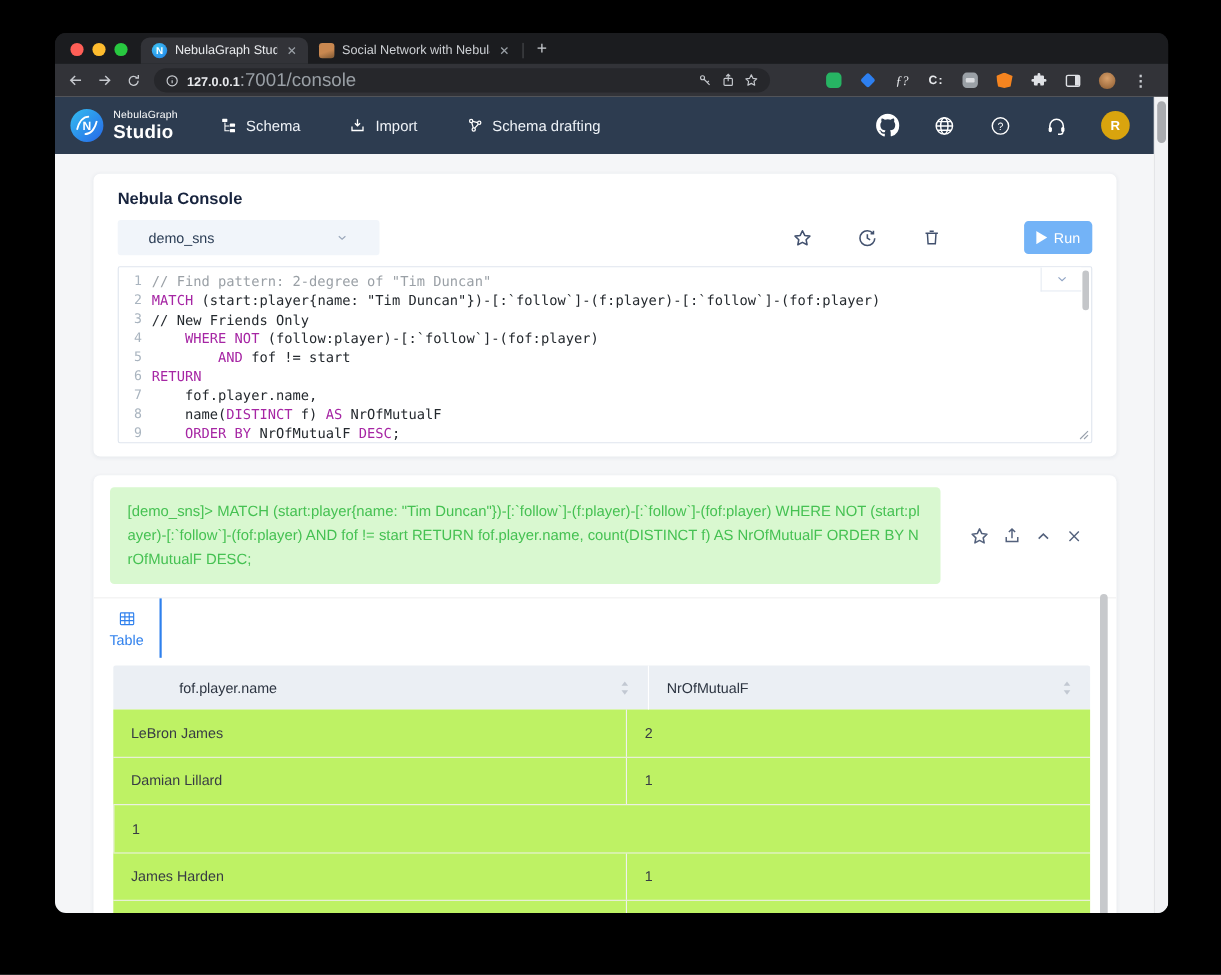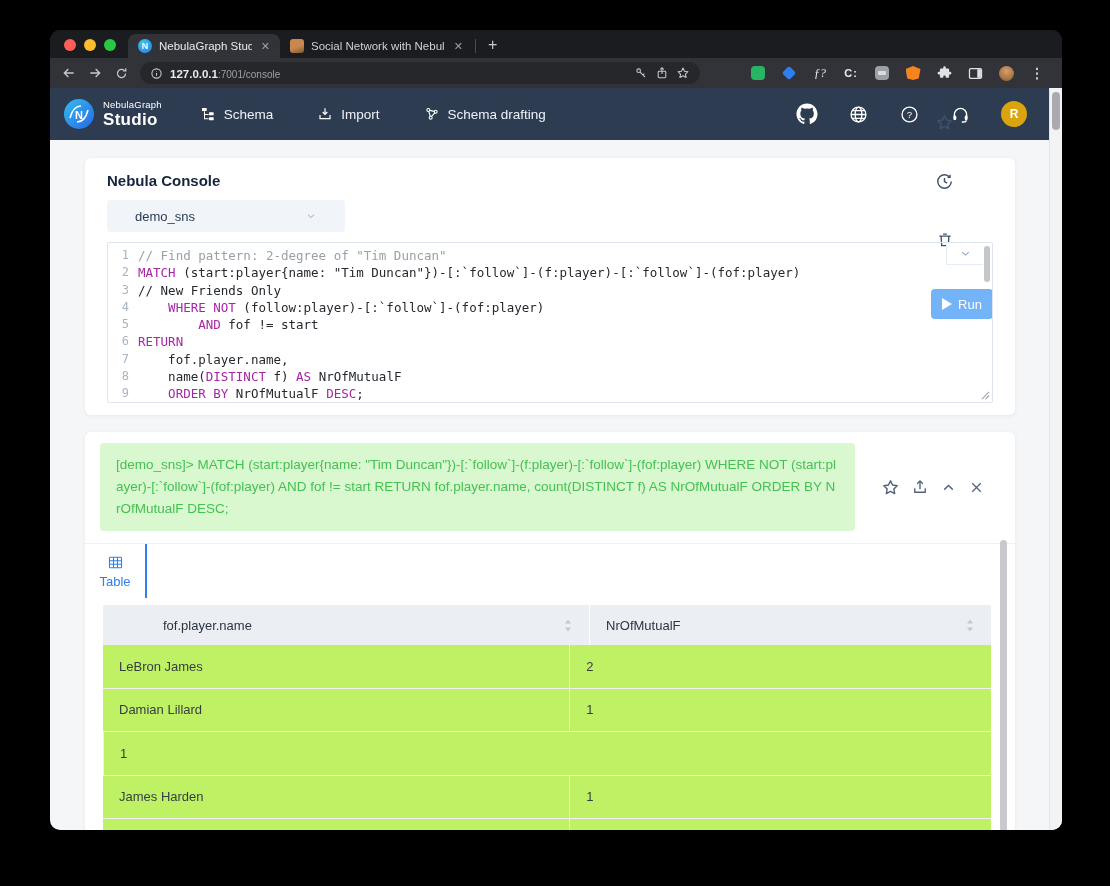--- a/index.html
+++ b/index.html
@@ -31,21 +31,21 @@
   .newtab { color:#c6c9ce; font-size:16px; padding:0 10px 4px 8px; }
 
   
   .urlbar { height:30px; background:#323338; display:flex; align-items:center;
             padding:0 10px 0 8px; gap:4px; flex-shrink:0; }
   .navbtn { width:22px; height:22px; display:flex; align-items:center; justify-content:center;
             color:#c6c9ce; flex-shrink:0; }
   .urlpill { height:22px; flex:0 0 560px; margin-left:4px; background:#26272b; border-radius:11px;
              display:flex; align-items:center; padding:0 10px; gap:7px; }
   .urlpill .host { color:#e8eaed; font-size:11.5px; font-weight:bold; }
-  .urlpill .path { color:#9aa0a6; font-size:10px; }
+  .urlpill .path { color:#9aa0a6; font-size:17px; }
   .pill-spacer { flex:1; }
   .pill-ic { color:#c6c9ce; display:flex; align-items:center; }
   .extrow { display:flex; align-items:center; gap:13px; margin-left:18px; flex:1;
             justify-content:flex-end; padding-right:6px; }
   .ext { width:18px; height:18px; display:flex; align-items:center; justify-content:center; }
   .chip { width:14px; height:14px; border-radius:4px; display:inline-block; }
   .chip.grey { background:#9aa0a6; position:relative; }
   .chip.grey::after{ content:""; position:absolute; left:3px; top:5px; width:8px; height:4px; background:#dadce0; border-radius:1px; }
   .gem { width:10px; height:10px; background:#2d7ff0; transform:rotate(45deg); border-radius:2px; display:inline-block; }
   .ftext { color:#e8eaed; font-size:12px; font-style:italic; font-family:"Liberation Serif", serif; }
@@ -81,21 +81,21 @@
   .content { padding:18px 34px 0 35px; }
   .card { background:#fff; border-radius:6px; box-shadow:0 1px 4px rgba(30,50,90,.07); }
 
   
   .console-card { padding:14px 22px 12px 22px; height:257px; }
   .console-title { font-size:15px; font-weight:bold; color:#17233d; }
   .controls { display:flex; align-items:center; margin-top:11px; height:32px; }
   .space-select { width:238px; height:32px; background:#f1f5fa; border-radius:3px; display:flex;
                   align-items:center; padding:0 28px; font-size:13px; color:#2a3c54; }
   .space-select .sel-chevron { margin-left:auto; color:#9aa7ba; display:flex; }
-  .ctrl-icons { margin-left:auto; display:flex; align-items:center; gap:40px;flex-direction:column; }
+  .ctrl-icons { margin-left:auto; display:flex; align-items:center; gap:40px; }
   .ctrl-ic { color:#42516e; display:flex; align-items:center; }
   .run-btn { width:62px; height:30px; background:#73b3f7; border:none; border-radius:4px;
              color:#fff; font-size:13px; display:flex; align-items:center; justify-content:center;
              gap:6px; margin-left:35px; cursor:pointer; font-family:inherit; }
 
   
   .editor { margin-top:10px; height:161px; border:1px solid #dfe5ee; border-radius:2px;
             position:relative; overflow:hidden; padding-top:4px;
             font-family:"DejaVu Sans Mono", monospace; font-size:12.5px; }
   .code-line { display:flex; line-height:17.3px; }

